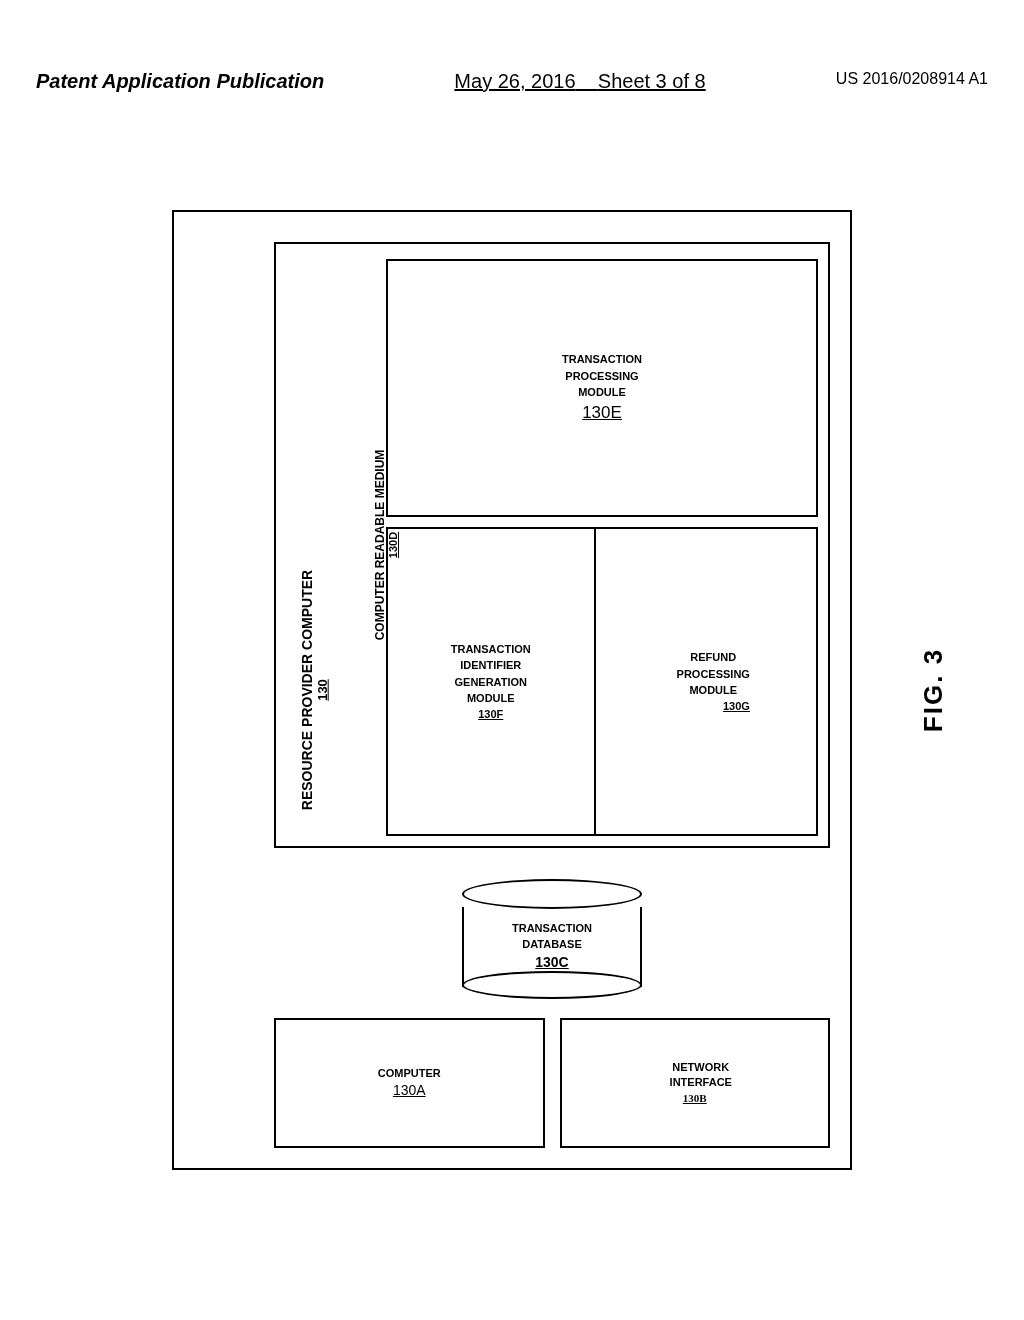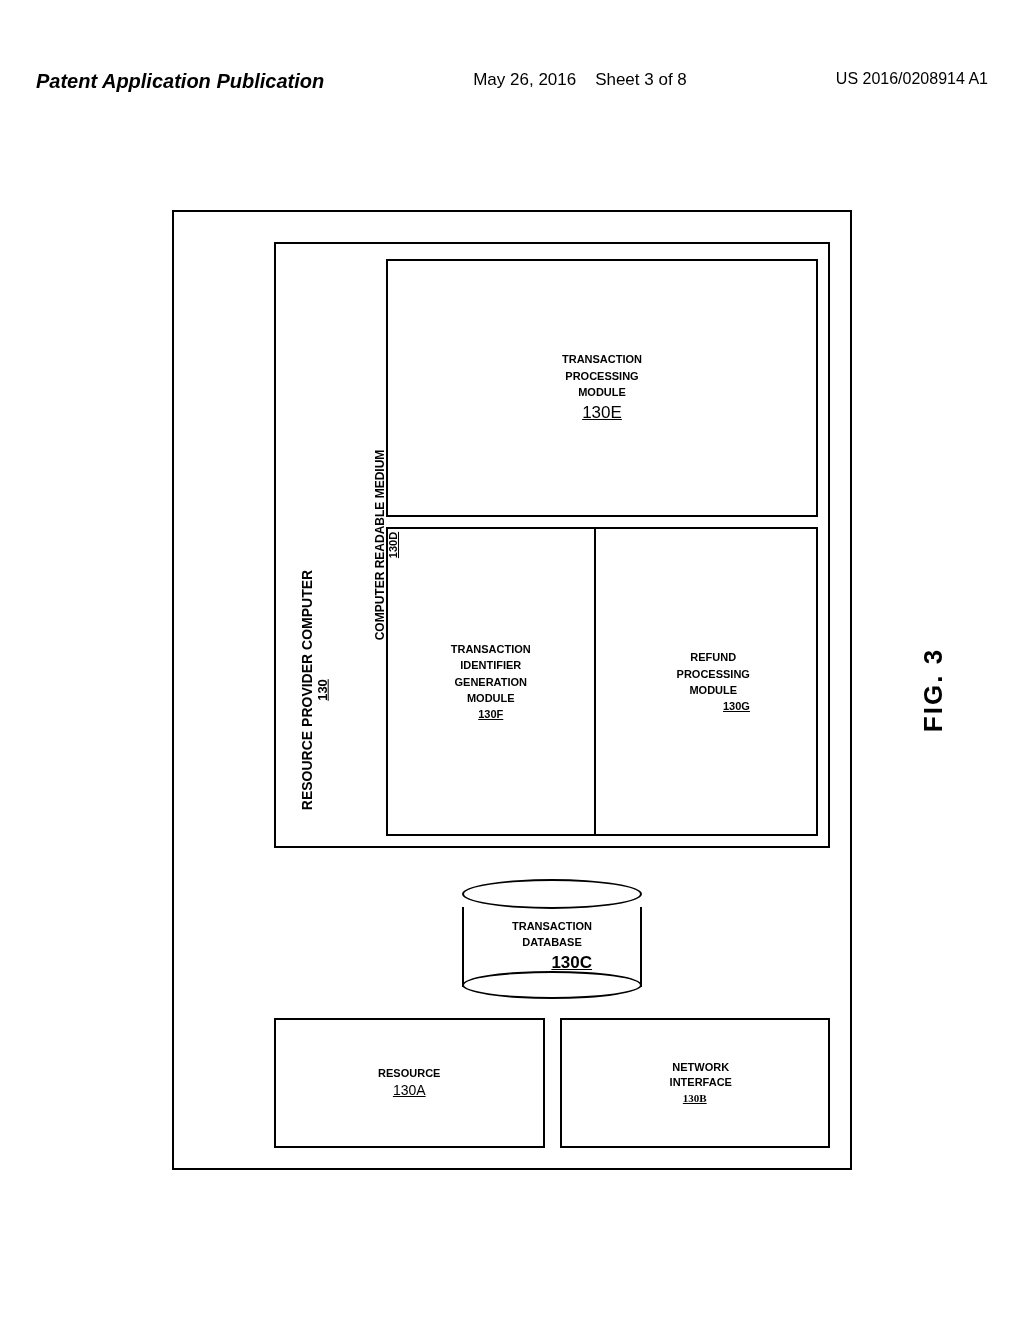--- a/index.html
+++ b/index.html
@@ -22,22 +22,23 @@
       justify-content: space-between;
       align-items: flex-start;
       padding: 0 36px;
     }
     .header-left {
       font-size: 20px;
       font-weight: bold;
       font-style: italic;
     }
     .header-center {
-      font-size: 17px;
+      font-size: 20px;
       text-align: right;
+      text-decoration: underline;
     }
     .header-right {
       font-size: 16px;
       text-align: right;
     }
 
     
     .diagram-area {
       position: absolute;
       top: 160px;
@@ -319,32 +320,32 @@
         </div>
 
       </div>
 
       <div class="db-area">
         <div class="cylinder">
           <div class="cylinder-top"></div>
           <div class="cylinder-body">
             <div class="db-label">
               <div style="font-weight:bold; font-size:11px; text-align:center; line-height:1.5;">TRANSACTION<br>DATABASE</div>
-              <div style="text-decoration:underline; text-align:right; font-size:17px; font-weight:bold;">130C</div>
+              <div style="text-decoration:underline; text-align:center; font-size:14px; font-weight:bold;">130C</div>
             </div>
             <div class="cylinder-bottom-ellipse"></div>
           </div>
         </div>
       </div>
 
       <div class="bottom-boxes">
 
         <div class="bottom-box">
           <div class="bottom-label">
-            <div style="font-weight:bold; font-size:11px;">RESOURCE</div>
+            <div style="font-weight:bold; font-size:11px;">COMPUTER</div>
             <div style="text-decoration:underline; font-size:14px; font-weight:normal;">130A</div>
           </div>
         </div>
 
         <div class="bottom-box">
           <div class="bottom-label">
             <div style="font-weight:bold; font-size:11px; text-align:center;margin-left:12px;">NETWORK<br>INTERFACE</div>
             <div style="text-decoration:underline; text-align:center; font-size:11px; font-weight:bold;font-family:Liberation Serif, serif;">130B</div>
           </div>
         </div>

